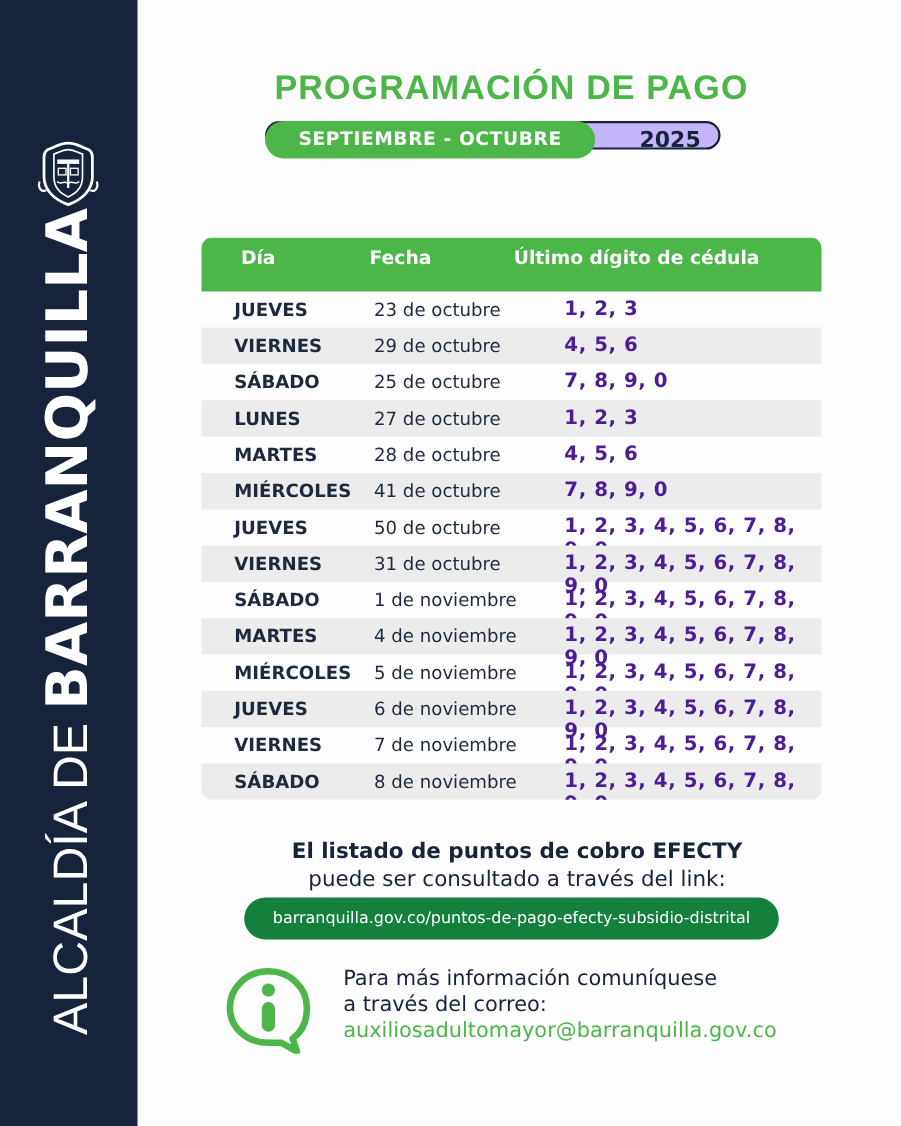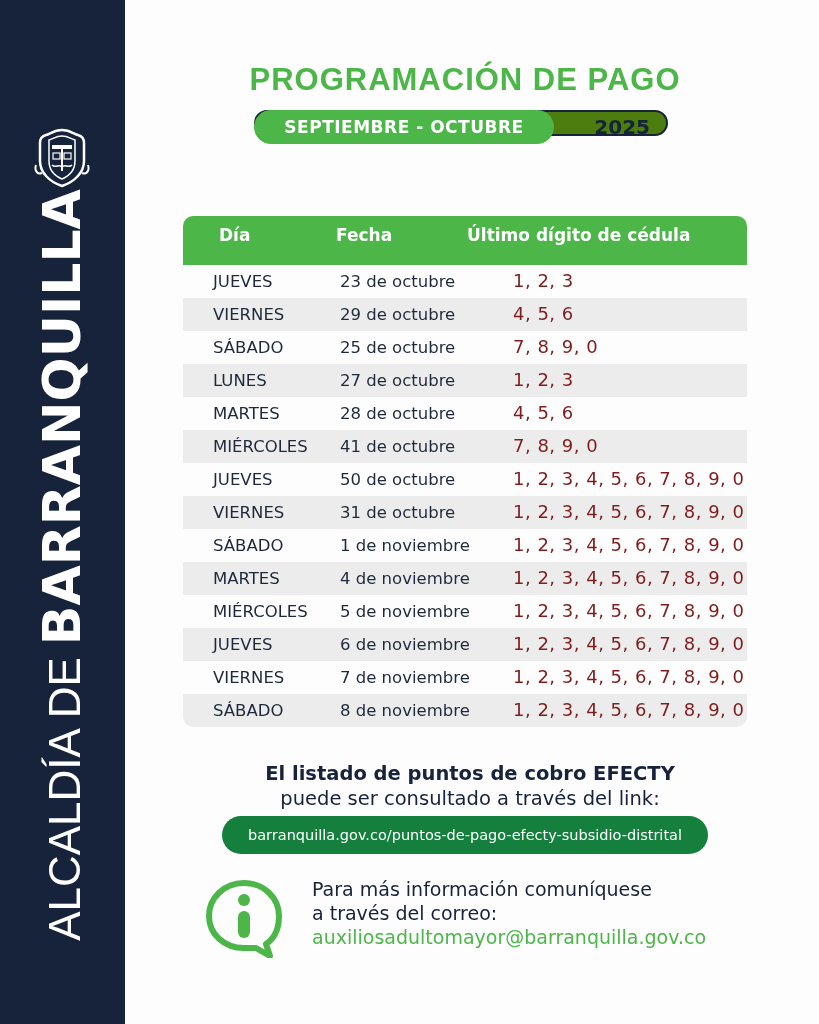--- a/index.html
+++ b/index.html
@@ -24,23 +24,23 @@
   }
   .vt-light { font-family: "Liberation Sans", sans-serif; font-size: 44px; font-weight: 400; letter-spacing: 0px; }
   .vt-bold { font-family: "DejaVu Sans", sans-serif; font-size: 52px; font-weight: 700; letter-spacing: 0px; margin-left: 12px; }
 
   .title {
     position: absolute; left: 200px; top: 62px; width: 530px; text-align: center;
     color: #4cb649; font-family: Liberation Sans, sans-serif; font-weight: 700;
     font-size: 31px; letter-spacing: 1px;
   }
   .period-pill {
-    position: absolute; left: 254px; top: 110px; width: 414px; height: 26px;
+    position: absolute; left: 241px; top: 110px; width: 414px; height: 26px;
     border: 2.5px solid #16233a; border-radius: 18px; box-sizing: border-box;
-    background: #4d7c0f;
+    background: #c4b5fd;
   }
   .period-green {
     position: absolute; left: -2px; top: -2px; height: 34px; width: 300px;
     background: #4cb649; border-radius: 17px;
     color: #fff; font-weight: 700; font-size: 17px;
     display: flex; align-items: center; justify-content: center; letter-spacing: 0.5px;
   }
   .period-year {
     position: absolute; right: 16px; top: 0; height: 30px; line-height: 30px;
     font-weight: 700; font-size: 20px; color: #16233a;
@@ -50,23 +50,23 @@
     position: absolute; left: 183px; top: 216px; width: 564px;
     border-radius: 10px; overflow: hidden;
   }
   .thead {
     height: 49px; background: #4cb649; color: #fff; font-weight: 700;
     font-size: 17px; position: relative;
   }
   .thead span { position: absolute; top: 9px; }
   .row { height: 33px; position: relative; font-size: 16.5px; color: #1e2a3c; }
   .row.alt { background: #ececec; }
-  .row .c1 { position: absolute; left: 30px; top: 7px; }
+  .row .c1 { position: absolute; left: 30px; top: 7px; font-weight: bold; }
   .row .c2 { position: absolute; left: 157px; top: 7px; }
-  .row .c3 { position: absolute; left: 330px; top: 5px; font-weight: 400; font-size: 18px; color: #7f1d1d; letter-spacing: 0.5px; }
+  .row .c3 { position: absolute; left: 330px; top: 5px; font-weight: 700; font-size: 18px; color: #4c1d95; letter-spacing: 0.5px; }
 
   .efecty-title {
     position: absolute; left: 200px; top: 762px; width: 540px; text-align: center;
     font-weight: 700; font-size: 19.5px; color: #16233a;
   }
   .efecty-sub {
     position: absolute; left: 200px; top: 787px; width: 540px; text-align: center;
     font-size: 19.5px; color: #16233a;
   }
   .link-pill {

